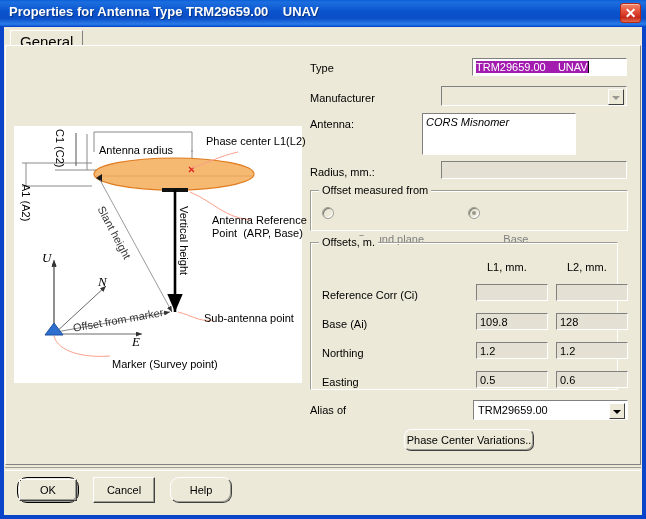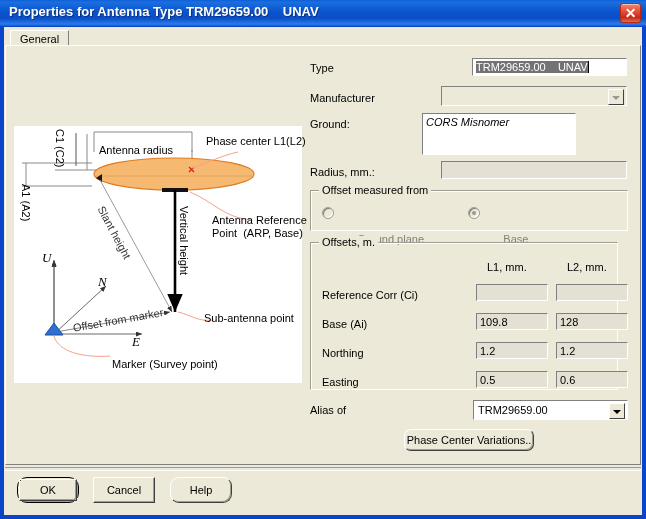--- a/index.html
+++ b/index.html
@@ -94,21 +94,21 @@
     position: absolute;
     left: 6px;
     top: 3px;
     height: 19px;
     box-sizing: border-box;
     padding: 2px 9px 0 9px;
     background: #ece9d8;
     border-left: 1px solid #ffffff;
     border-top: 1px solid #ffffff;
     border-right: 1px solid #808080;
-    font-size: 11px;
+    font-size: 15px;
     color: #000;
     cursor: pointer;
   }
 
   
   .tabpage {
     position: absolute;
     left: 5px;
     top: 45px;
     width: 636px;
@@ -302,21 +302,21 @@
     position: absolute;
     left: 14px;
     top: 126px;
     width: 288px;
     height: 257px;
     background: #ffffff;
   }
   .diagram svg { display: block; }
 
   .selhilite {
-    background: #737373;
+    background: #a21caf;
     color: #ffffff;
   }
   .caret {
     display: inline-block;
     width: 1px;
     height: 12px;
     background: #000;
     vertical-align: -2px;
   }
 </style>
@@ -410,21 +410,21 @@
 
   <div class="label" style="left:310px; top:62px;">Type</div>
   <div class="field" style="left:472px; top:58px; width:155px; height:18px;"><span class="selhilite">TRM29659.00    UNAV</span><span class="caret"></span></div>
 
   <div class="label" style="left:310px; top:92px;">Manufacturer</div>
   <div class="combo disabled" style="left:441px; top:86px; width:186px; height:20px;">
     <div class="ctext"></div>
     <div class="arrowbtn"></div>
   </div>
 
-  <div class="label" style="left:310px; top:118px;">Ground:</div>
+  <div class="label" style="left:310px; top:118px;">Antenna:</div>
   <div class="field" style="left:422px; top:113px; width:154px; height:42px;font-style:italic;"><span>CORS Misnomer</span></div>
 
   <div class="label" style="left:310px; top:166px;">Radius, mm.:</div>
   <div class="field disabled grey" style="left:441px; top:161px; width:186px; height:18px;"><span></span></div>
 
   <div class="group" style="left:310px; top:190px; width:318px; height:41px;">
     <div class="inner"></div>
     <div class="group-title">Offset measured from</div>
     <div class="radio" style="left:11px; top:16px;">
       <span class="knob"></span>

